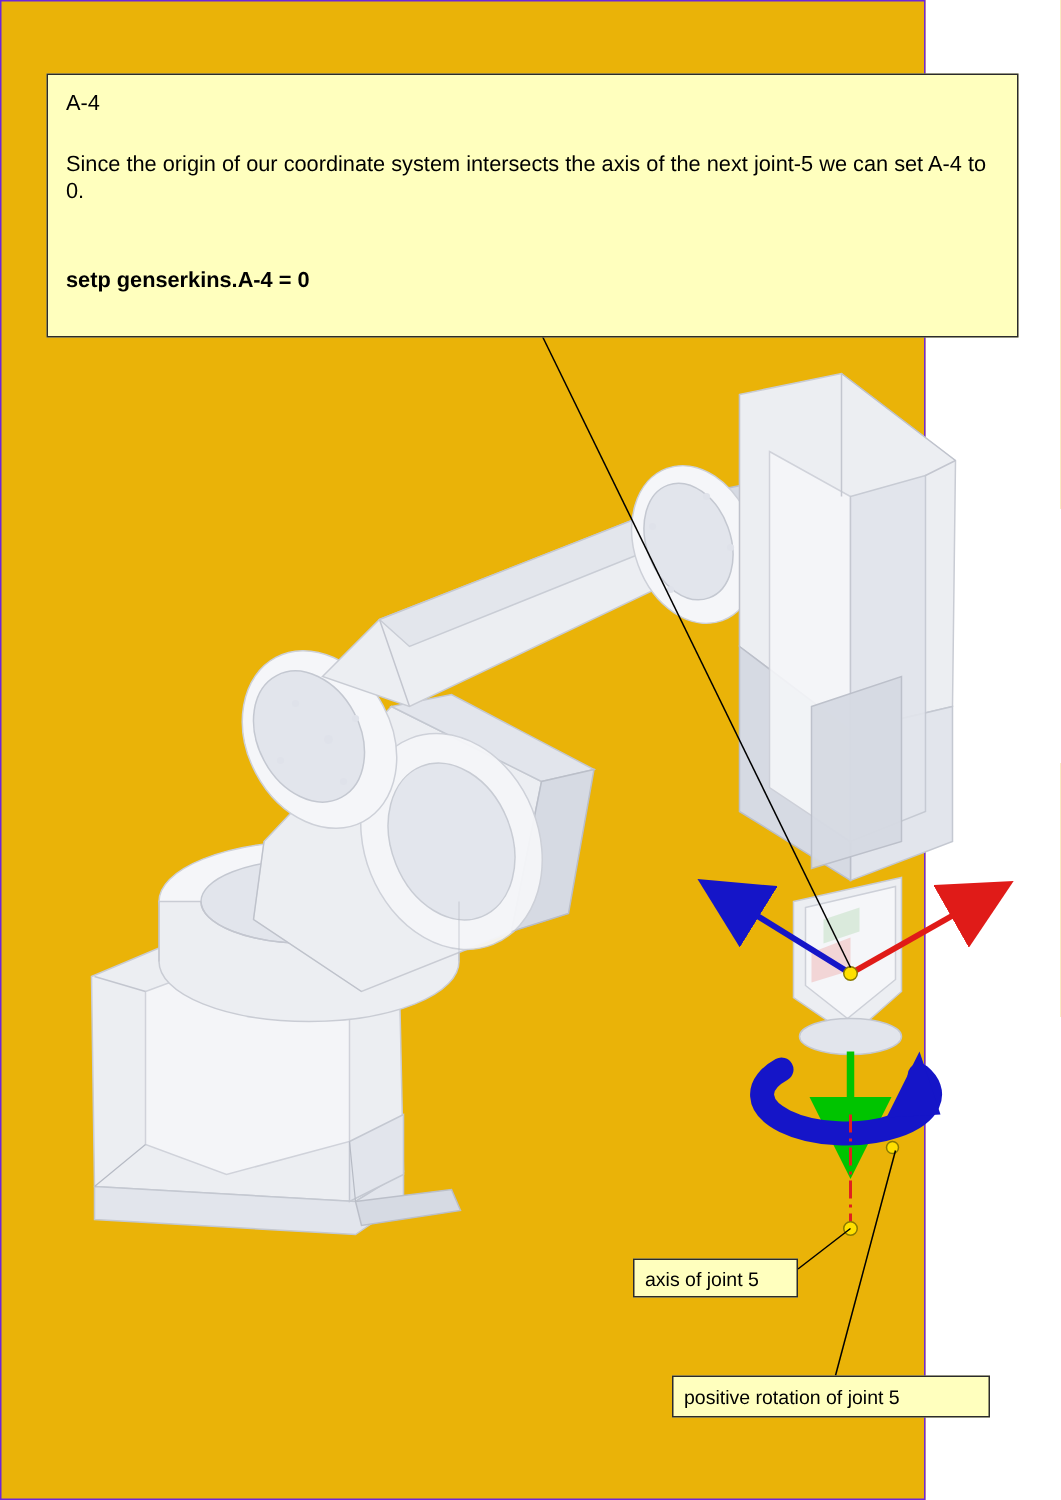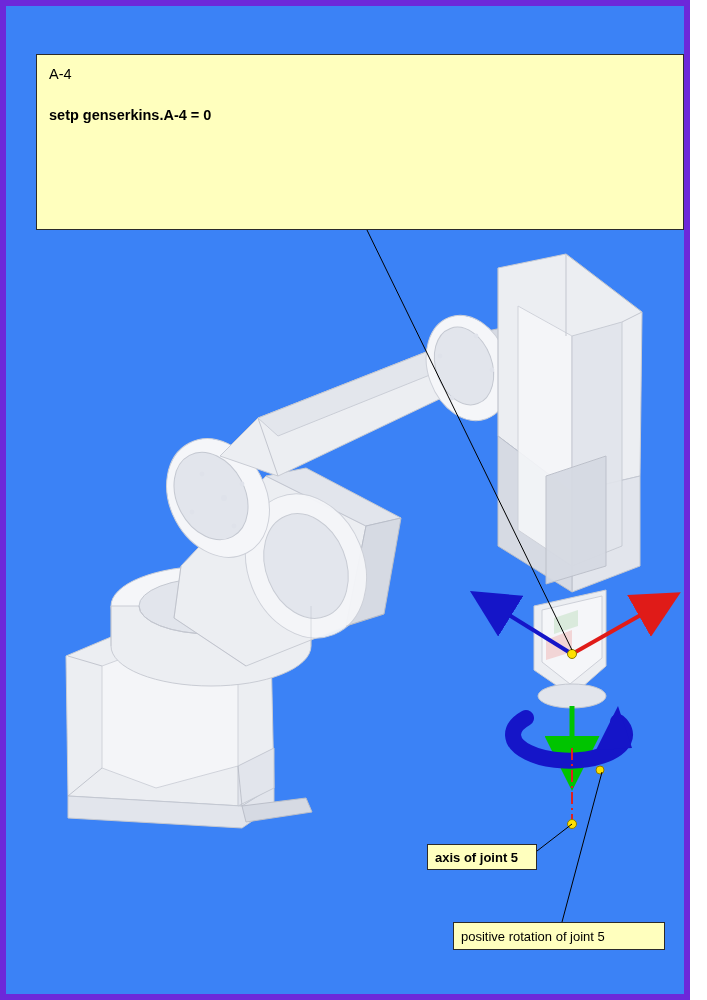--- a/index.html
+++ b/index.html
@@ -1,38 +1,38 @@
 <!DOCTYPE html>
 <html><head>
 <meta charset="utf-8">
 <style>
   html,body{margin:0;padding:0;background:#ffffff;}
   body{width:707px;height:1000px;position:relative;overflow:hidden;
        font-family:"Liberation Sans", sans-serif;}
 
-  #page{position:absolute;left:0;top:0;width:690px;height:1000px;
-        background:#3b82f6;border:6px solid #6d28d9;box-sizing:border-box;}
+  #page{position:absolute;left:0;top:0;width:617px;height:1000px;
+        background:#eab308;border:1px solid #6d28d9;box-sizing:border-box;}
 
   
   .note{
     position:absolute;background:#ffffbe;border:1px solid #2b2b2b;
     box-sizing:border-box;
   }
   #note-main{left:30px;top:48px;width:648px;height:176px;padding:10px 12px;}
   #note-main .line{font-size:14.5px;color:#000;line-height:1.28;}
   #note-main .title{margin-bottom:22px;}
   #note-main .body{margin-bottom:40px;}
   #note-main .code{margin:0;font-weight:bold;}
 
   .small-note{
     position:absolute;background:#ffffbe;border:1px solid #2b2b2b;
     box-sizing:border-box;font-size:13px;color:#000;
     display:flex;align-items:center;padding:0 7px;white-space:nowrap;
   }
-  #note-axis{left:421px;top:838px;width:110px;height:26px;font-weight:bold;}
+  #note-axis{left:421px;top:838px;width:110px;height:26px;}
   #note-rot{left:447px;top:916px;width:212px;height:28px;}
 
   
   svg.layer{position:absolute;left:0;top:0;width:707px;height:1000px;
             overflow:visible;pointer-events:none;}
 
   
   .rb        {fill:#eceef2;stroke:#c9ccd4;stroke-width:1;}
   .rb-lt     {fill:#f5f6f9;stroke:#cdd0d8;stroke-width:1;}
   .rb-md     {fill:#e2e5ec;stroke:#c4c8d1;stroke-width:1;}
@@ -171,20 +171,21 @@
     <line x1="566" y1="742" x2="566" y2="816" stroke="#e02020" stroke-width="2" stroke-dasharray="12,4,2,4"></line>
     <circle cx="566" cy="818" r="4.5" fill="#ffe000" stroke="#8a7a00" stroke-width="1"></circle>
 
     <line class="leader" x1="360" y1="222" x2="566" y2="644"></line>
     <line class="leader" x1="531" y1="845" x2="566" y2="818"></line>
     <line class="leader" x1="556" y1="916" x2="596" y2="766"></line>
   </svg>
 
   <div class="note" id="note-main">
     <div class="line title">A-4</div>
+    <div class="line body">Since the origin of our coordinate system intersects the axis of the next joint-5 we can set A-4 to 0.</div>
     <div class="line code">setp genserkins.A-4 =  0</div>
   </div>
 
   <div class="small-note" id="note-axis">
     <span>axis of joint 5</span>
   </div>
 
   <div class="small-note" id="note-rot">
     <span>positive rotation of joint 5</span>
   </div>

